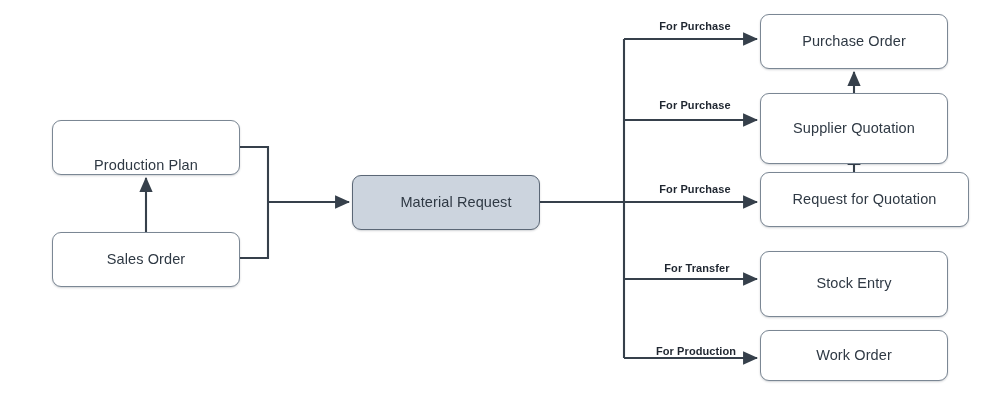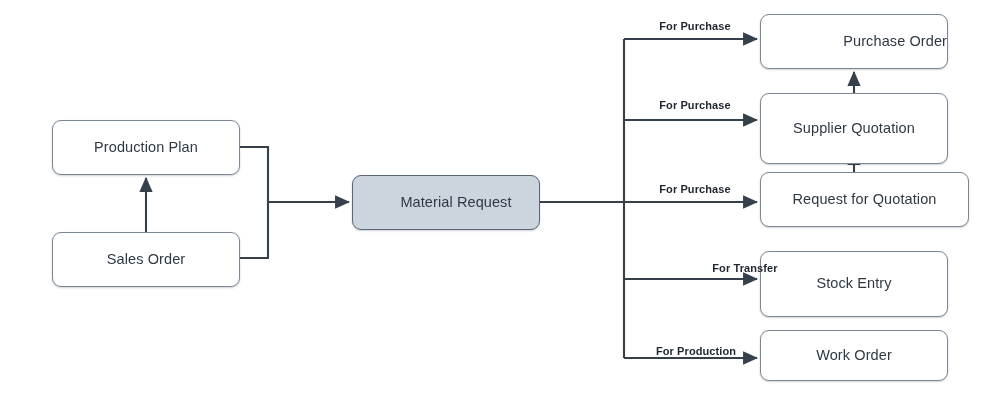--- a/index.html
+++ b/index.html
@@ -86,44 +86,44 @@
 
     <path d="M 624 358 L 757 358" marker-end="url(#arrow)"></path>
 
     <path d="M 854 93 L 854 72" marker-end="url(#arrow)"></path>
 
     <path d="M 854 172 L 854 151" marker-end="url(#arrow)"></path>
   </g>
 </svg>
 
 <div id="nodes-layer">
-    <div class="node" style="left: 52px; top: 120px; width: 188px; height: 55px;">
+    <div class="node" style="left: 52px; top: 120px; width: 188px; height: 55px; align-items: flex-end;">
       <span>Production Plan</span>
     </div>
     <div class="node" style="left: 52px; top: 232px; width: 188px; height: 55px;">
       <span>Sales Order</span>
     </div>
     <div class="node accent" style="left: 352px; top: 175px; width: 188px; height: 55px;">
       <span>Material Request</span>
     </div>
-    <div class="node" style="left: 760px; top: 14px; width: 188px; height: 55px; justify-content: flex-end;">
+    <div class="node" style="left: 760px; top: 14px; width: 188px; height: 55px;">
       <span>Purchase Order</span>
     </div>
     <div class="node" style="left: 760px; top: 93px; width: 188px; height: 71px;">
       <span>Supplier Quotation</span>
     </div>
     <div class="node" style="left: 760px; top: 172px; width: 209px; height: 55px;">
       <span>Request for Quotation</span>
     </div>
     <div class="node" style="left: 760px; top: 251px; width: 188px; height: 66px;">
       <span>Stock Entry</span>
     </div>
     <div class="node" style="left: 760px; top: 330px; width: 188px; height: 51px;">
       <span>Work Order</span>
     </div>
   </div>
 <div id="labels-layer">
     <div class="edge-label" style="left: 695px; top: 26px;">For Purchase</div>
     <div class="edge-label" style="left: 695px; top: 105px;">For Purchase</div>
     <div class="edge-label" style="left: 695px; top: 189px;">For Purchase</div>
-    <div class="edge-label" style="left: 697px; top: 268px; margin-left: 48px;">For Transfer</div>
+    <div class="edge-label" style="left: 697px; top: 268px;">For Transfer</div>
     <div class="edge-label" style="left: 696px; top: 351px;">For Production</div>
   </div>
 
 </body></html>

